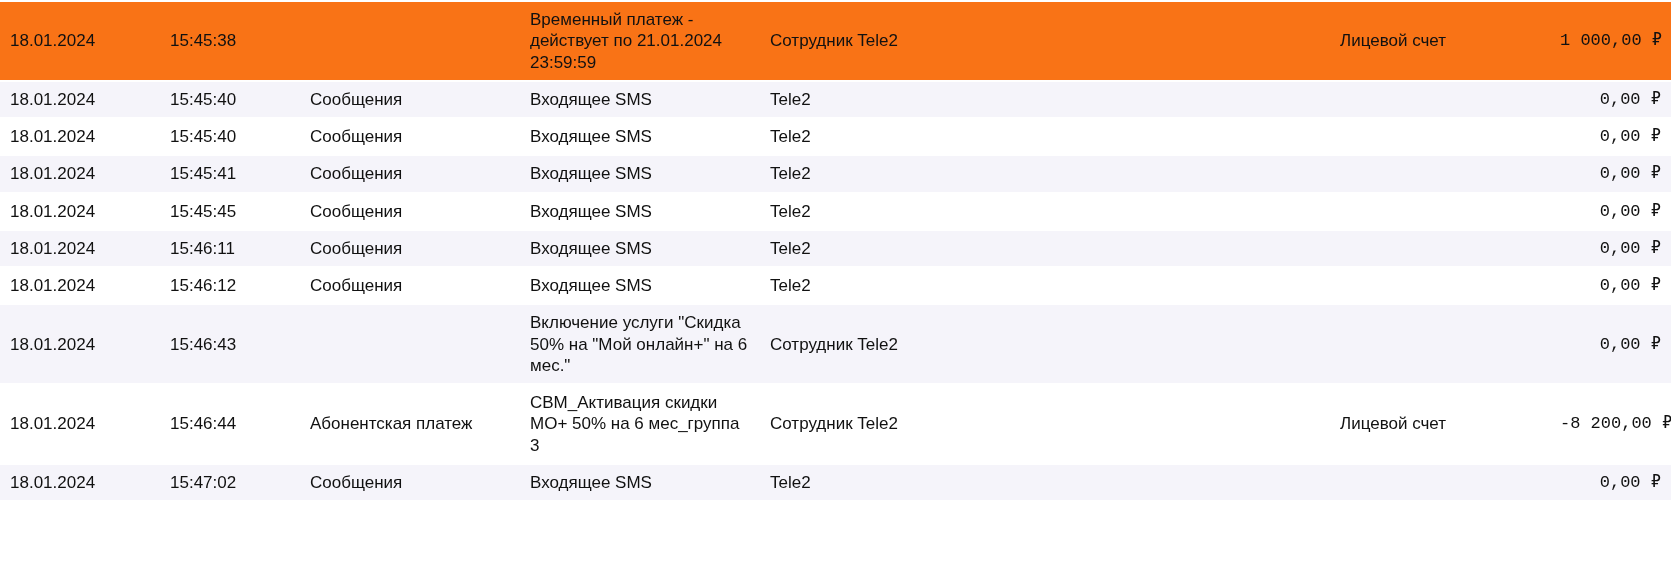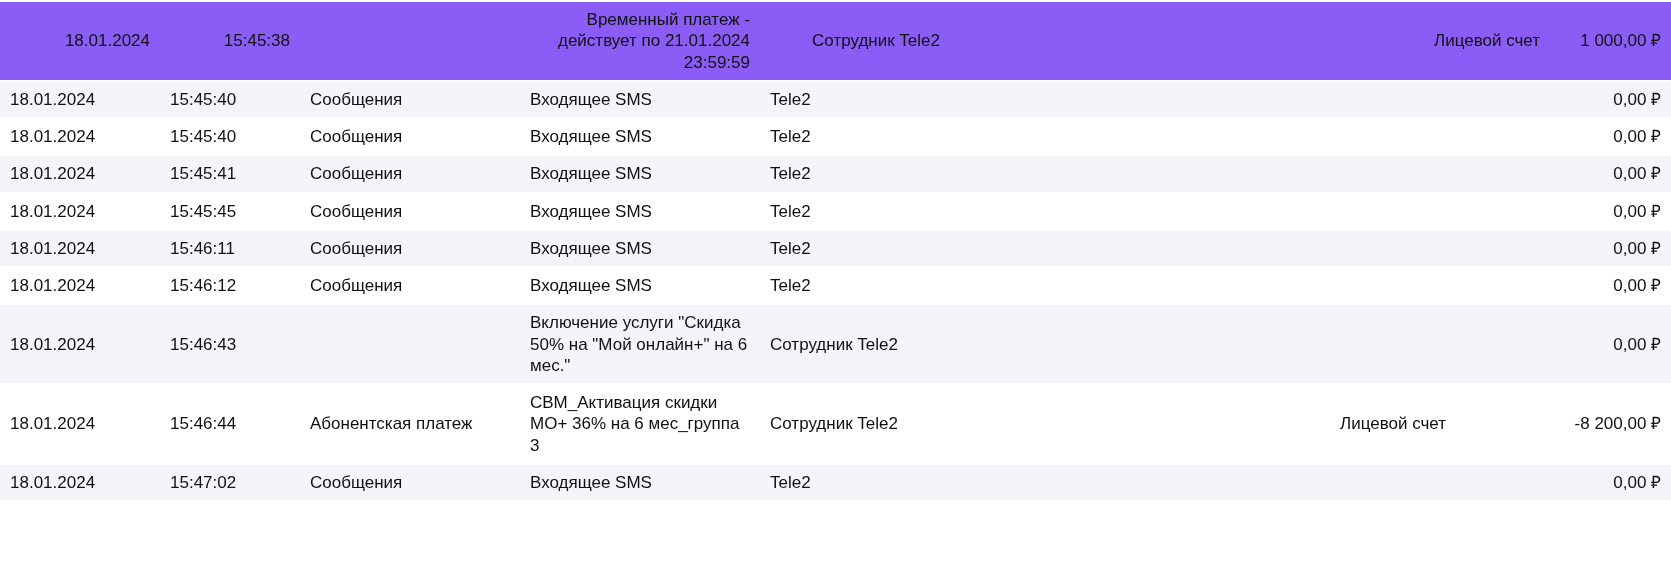--- a/index.html
+++ b/index.html
@@ -18,22 +18,22 @@
   td{
     padding:7px 10px 7px 10px;
     vertical-align:middle;
     border-top:2px solid #fff;
     border-bottom:2px solid #fff;
     word-wrap:break-word;
     line-height:1.25;
   }
   tr.odd td{background:#f5f4fa;}
   tr.even td{background:#ffffff;}
-  tr.highlight td{background:#8b5cf6;text-align:right;}
-  td.amount{text-align:right;white-space:nowrap;}
+  tr.highlight td{background:#f97316;}
+  td.amount{text-align:right;white-space:nowrap;font-family:Liberation Mono, monospace;}
   td.col-date{width:140px;}
   td.col-time{width:120px;}
   td.col-cat{width:200px;}
   td.col-desc{width:220px;}
   td.col-who{width:170px;}
   td.col-e1{width:170px;}
   td.col-e2{width:170px;}
   td.col-acct{width:200px;margin-top:44px;}
   td.col-amt{}
 </style>
@@ -127,21 +127,21 @@
         <td class="col-who">Сотрудник Tele2</td>
         <td class="col-e1"></td>
         <td class="col-e2"></td>
         <td class="col-acct"></td>
         <td class="col-amt amount">0,00 ₽</td>
       </tr>
       <tr class="even">
         <td class="col-date">18.01.2024</td>
         <td class="col-time">15:46:44</td>
         <td class="col-cat">Абонентская платеж</td>
-        <td class="col-desc">CBM_Активация скидки МО+ 36% на 6 мес_группа 3</td>
+        <td class="col-desc">CBM_Активация скидки МО+ 50% на 6 мес_группа 3</td>
         <td class="col-who">Сотрудник Tele2</td>
         <td class="col-e1"></td>
         <td class="col-e2"></td>
         <td class="col-acct">Лицевой счет</td>
         <td class="col-amt amount">-8 200,00 ₽</td>
       </tr>
       <tr class="odd">
         <td class="col-date">18.01.2024</td>
         <td class="col-time">15:47:02</td>
         <td class="col-cat">Сообщения</td>

